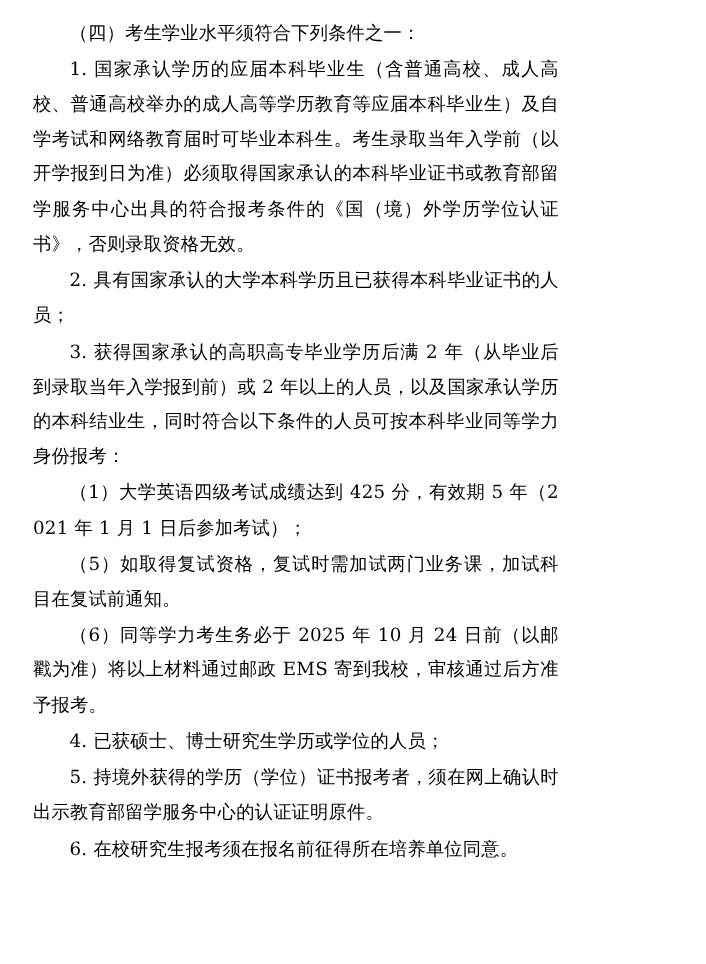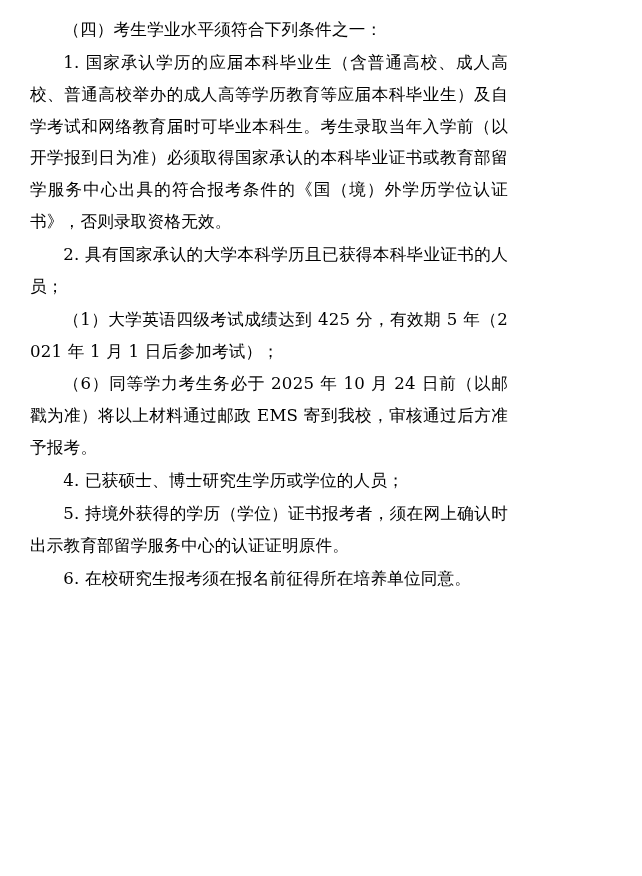--- a/index.html
+++ b/index.html
@@ -35,18 +35,20 @@
     text-indent: 2em;
   }
 </style>
 </head>
 <body>
 
 <div class="page">
   <p class="para indent2">（四）考生学业水平须符合下列条件之一：</p>
   <p class="para indent2">1. 国家承认学历的应届本科毕业生（含普通高校、成人高校、普通高校举办的成人高等学历教育等应届本科毕业生）及自学考试和网络教育届时可毕业本科生。考生录取当年入学前（以开学报到日为准）必须取得国家承认的本科毕业证书或教育部留学服务中心出具的符合报考条件的《国（境）外学历学位认证书》，否则录取资格无效。</p>
   <p class="para indent2">2. 具有国家承认的大学本科学历且已获得本科毕业证书的人员；</p>
+  <p class="para indent2">3. 获得国家承认的高职高专毕业学历后满 2 年（从毕业后到录取当年入学报到前）或 2 年以上的人员，以及国家承认学历的本科结业生，同时符合以下条件的人员可按本科毕业同等学力身份报考：</p>
   <p class="para indent2">（1）大学英语四级考试成绩达到 425 分，有效期 5 年（2021 年 1 月 1 日后参加考试）；</p>
+  <p class="para indent2">（5）如取得复试资格，复试时需加试两门业务课，加试科目在复试前通知。</p>
   <p class="para indent2">（6）同等学力考生务必于 2025 年 10 月 24 日前（以邮戳为准）将以上材料通过邮政 EMS 寄到我校，审核通过后方准予报考。</p>
   <p class="para indent2">4. 已获硕士、博士研究生学历或学位的人员；</p>
   <p class="para indent2">5. 持境外获得的学历（学位）证书报考者，须在网上确认时出示教育部留学服务中心的认证证明原件。</p>
   <p class="para indent2">6. 在校研究生报考须在报名前征得所在培养单位同意。</p>
 </div>
 
 </body></html>

